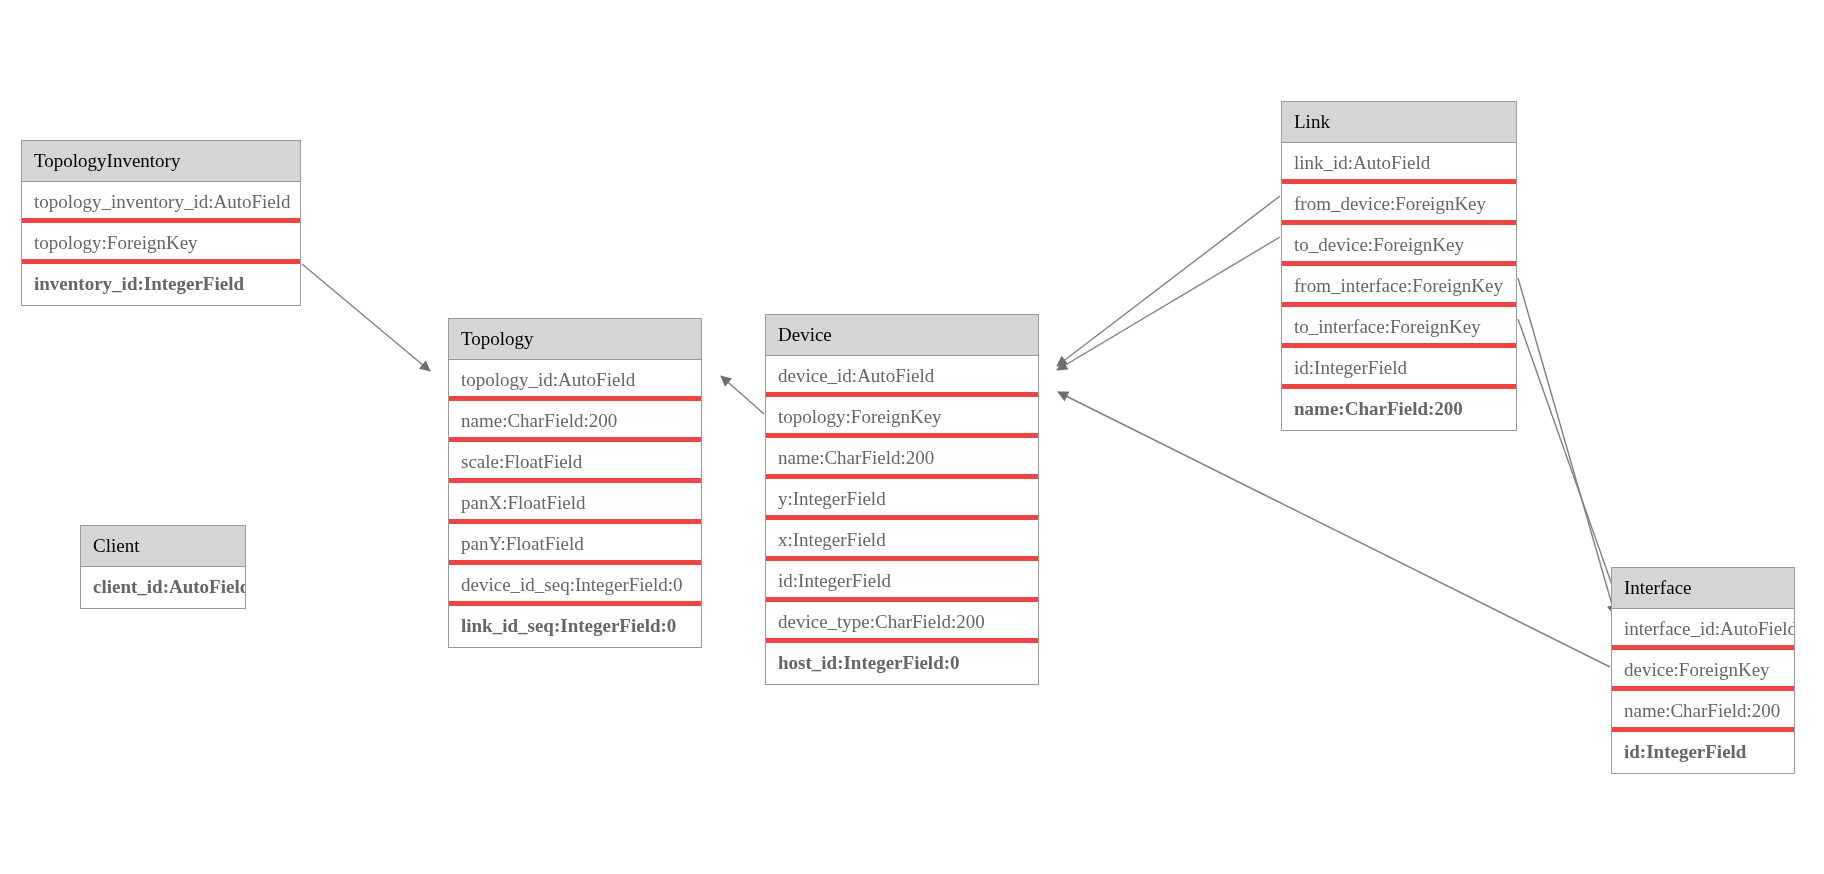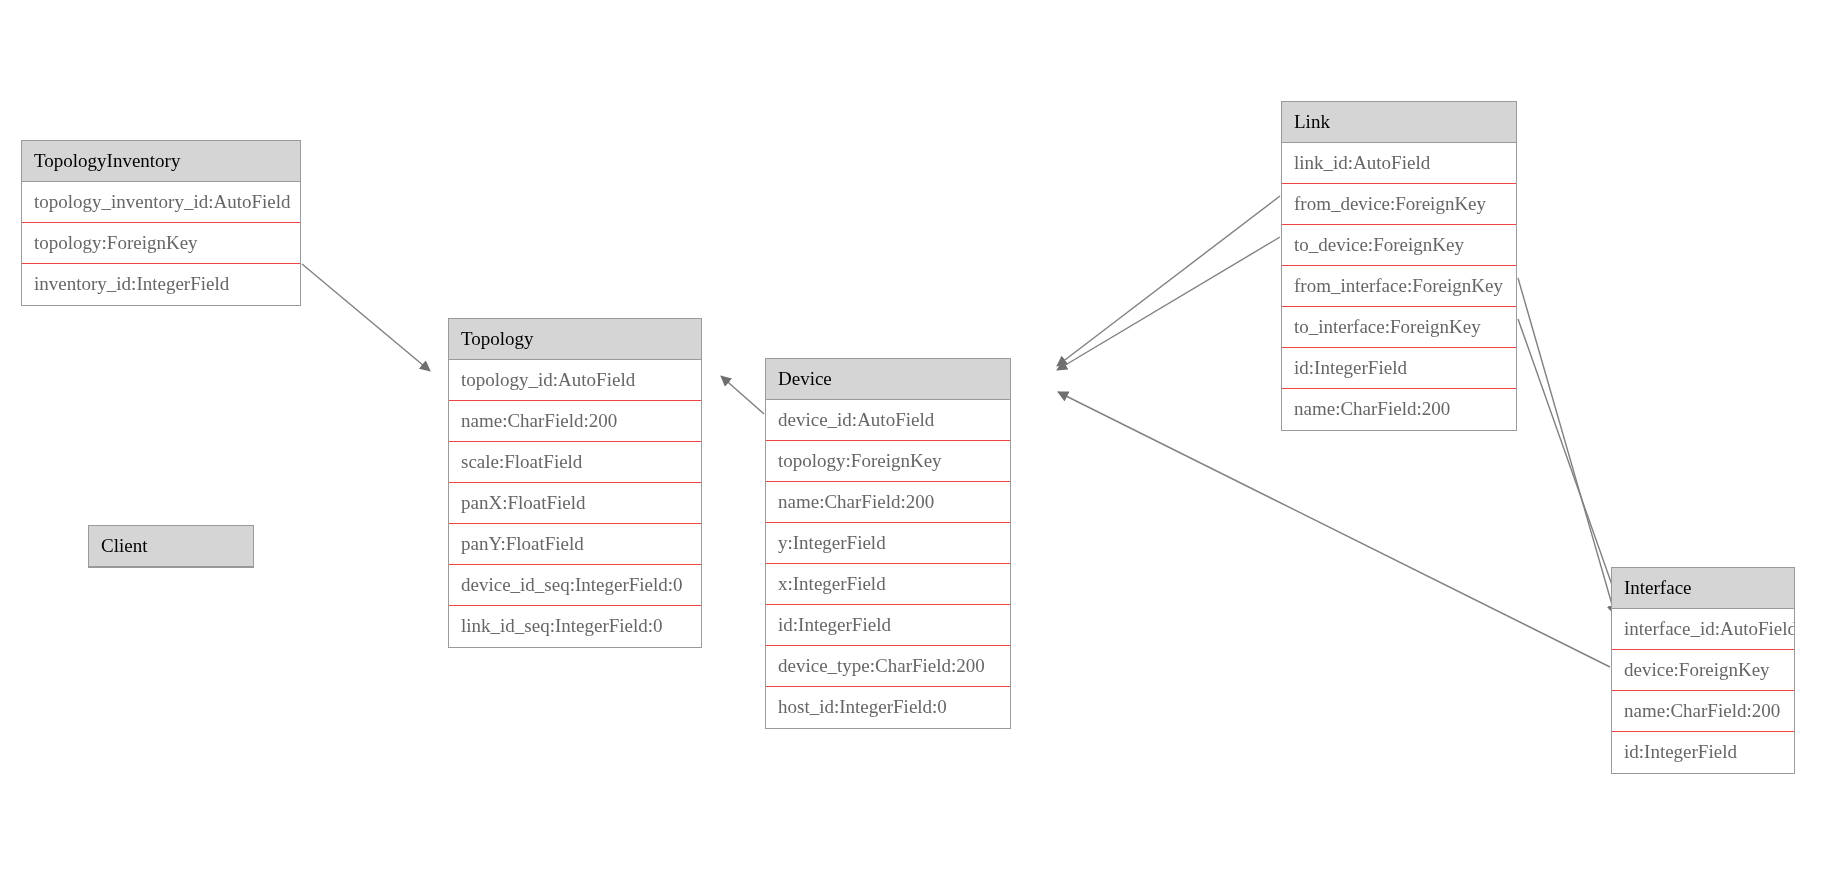--- a/index.html
+++ b/index.html
@@ -39,32 +39,33 @@
     color: #000000;
     font-size: 19px;
     line-height: 40px;
     height: 41px;
     padding: 0 0 0 12px;
     white-space: nowrap;
     overflow: hidden;
   }
   .entity-row {
     box-sizing: border-box;
-    border-bottom: 1px solid #ef4444;
+    border-bottom: 5px solid #ef4444;
     color: #666666;
     font-size: 19px;
     line-height: 40px;
     height: 41px;
     padding: 0 0 0 12px;
     white-space: nowrap;
     overflow: hidden;
     background: #ffffff;
   }
   .entity-row:last-child {
     border-bottom: none;
+    font-weight: bold;
   }
 </style>
 </head>
 <body>
 
 <div id="canvas">
 
   <svg id="edges" viewBox="0 0 1824 874" width="1824" height="874" xmlns="http://www.w3.org/2000/svg">
     <defs>
       <marker id="arrow" viewBox="0 0 12 12" refX="11" refY="6" markerWidth="11" markerHeight="11" orient="auto-start-reverse" markerUnits="userSpaceOnUse">
@@ -101,34 +102,35 @@
     </g>
   </svg>
 
   <div id="entities">
       <div class="entity" style="left: 21px; top: 140px; width: 280px;">
         <div class="entity-title">TopologyInventory</div>
         <div class="entity-row">topology_inventory_id:AutoField</div>
         <div class="entity-row">topology:ForeignKey</div>
         <div class="entity-row">inventory_id:IntegerField</div>
       </div>
-      <div class="entity" style="left: 80px; top: 525px; width: 166px; margin-left: 8px;">
+      <div class="entity" style="left: 80px; top: 525px; width: 166px;">
         <div class="entity-title">Client</div>
+        <div class="entity-row">client_id:AutoField</div>
       </div>
       <div class="entity" style="left: 448px; top: 318px; width: 254px;">
         <div class="entity-title">Topology</div>
         <div class="entity-row">topology_id:AutoField</div>
         <div class="entity-row">name:CharField:200</div>
         <div class="entity-row">scale:FloatField</div>
         <div class="entity-row">panX:FloatField</div>
         <div class="entity-row">panY:FloatField</div>
         <div class="entity-row">device_id_seq:IntegerField:0</div>
         <div class="entity-row">link_id_seq:IntegerField:0</div>
       </div>
-      <div class="entity" style="left: 765px; top: 314px; width: 246px; margin-top: 44px;">
+      <div class="entity" style="left: 765px; top: 314px; width: 274px;">
         <div class="entity-title">Device</div>
         <div class="entity-row">device_id:AutoField</div>
         <div class="entity-row">topology:ForeignKey</div>
         <div class="entity-row">name:CharField:200</div>
         <div class="entity-row">y:IntegerField</div>
         <div class="entity-row">x:IntegerField</div>
         <div class="entity-row">id:IntegerField</div>
         <div class="entity-row">device_type:CharField:200</div>
         <div class="entity-row">host_id:IntegerField:0</div>
       </div>

